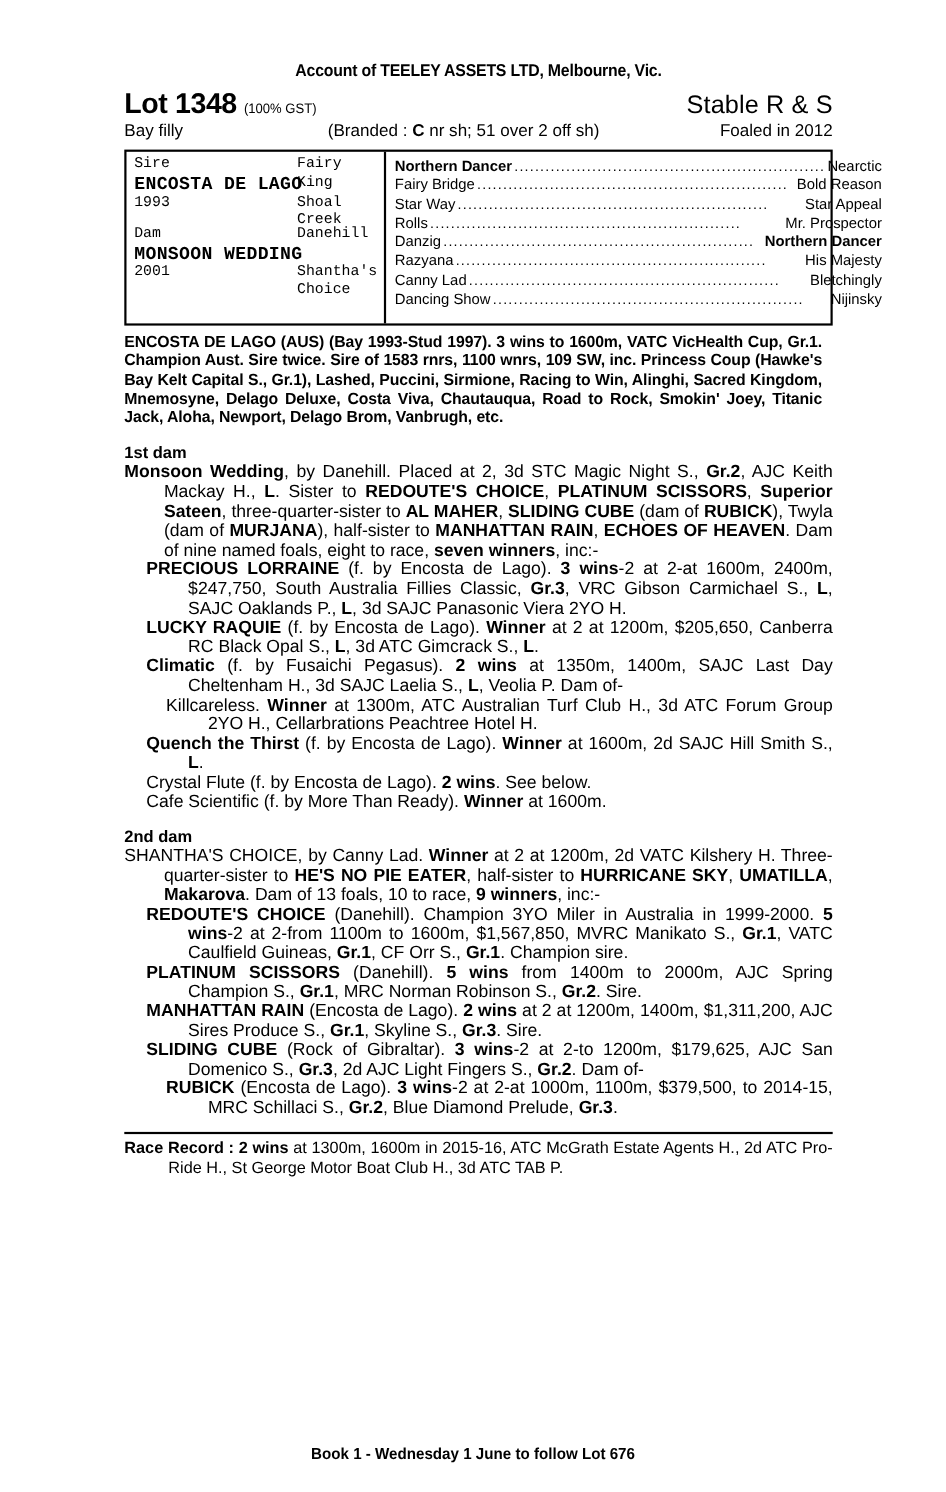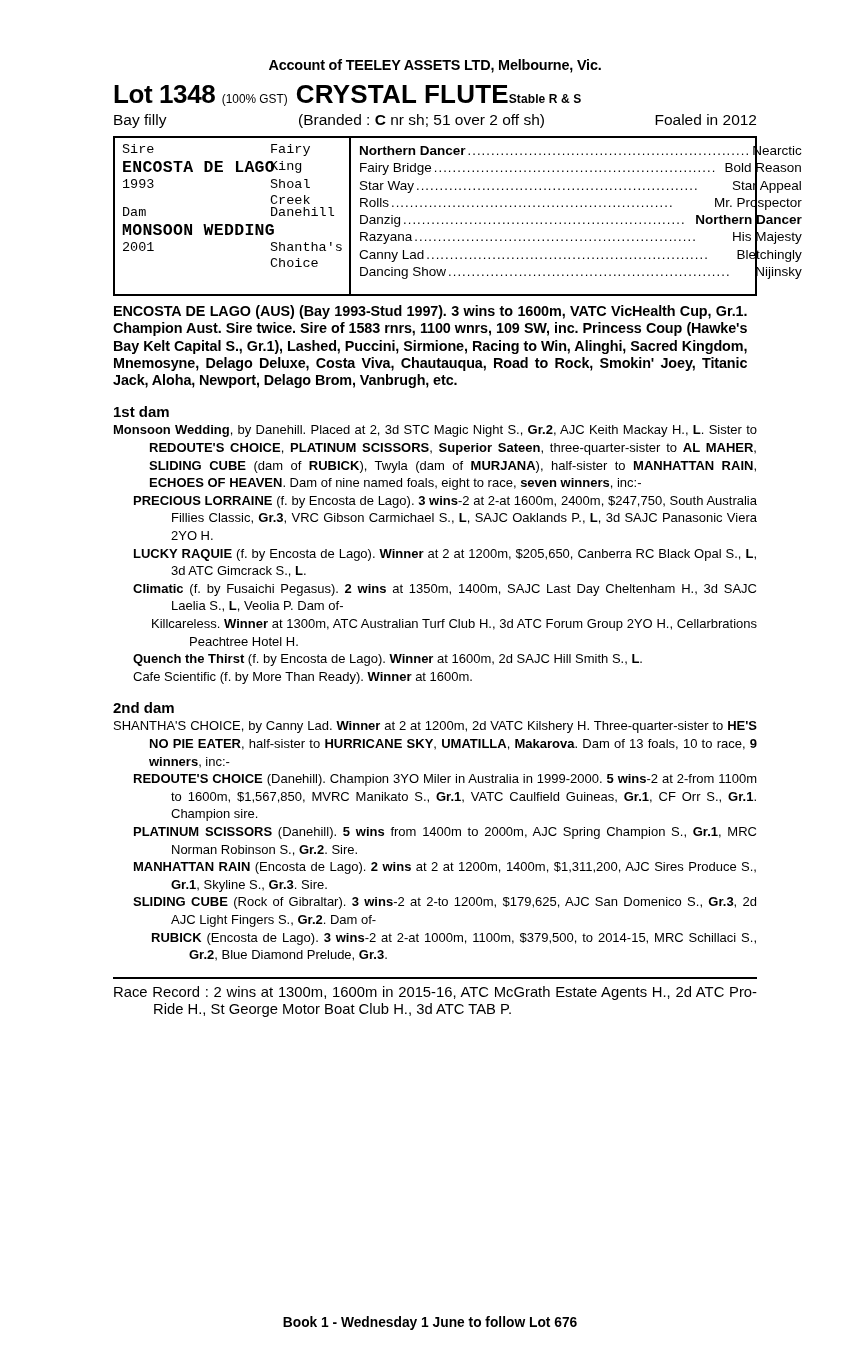--- a/index.html
+++ b/index.html
@@ -36,21 +36,21 @@
     font-weight: bold;
     font-size: 15.5px;
     letter-spacing: -0.2px;
     transform: scaleX(0.93);
     transform-origin: center center;
     margin-bottom: 5px;
   }
   .lot-row {
     display: flex;
     align-items: baseline;
-    justify-content: flex-start;
+    justify-content: space-between;
     margin-bottom: 1px;
   }
   .lot-left {
     display: flex;
     align-items: baseline;
     white-space: nowrap;
   }
   .lot-num {
     font-weight: bold;
     font-size: 26px;
@@ -62,22 +62,22 @@
     margin-left: 5px;
     margin-right: 6px;
     transform: scaleX(0.95);
   }
   .horse-name {
     font-weight: bold;
     font-size: 26px;
     letter-spacing: 0.2px;
   }
   .stable {
-    font-weight: bold;
-    font-size: 12px;
+    font-weight: normal;
+    font-size: 23px;
     letter-spacing: 0.1px;
     white-space: nowrap;
   }
   .sub-row {
     display: flex;
     align-items: center;
     font-size: 15.5px;
     margin-bottom: 7px;
     position: relative;
   }
@@ -158,21 +158,21 @@
   }
 
   
   .dam-head {
     font-weight: bold;
     font-size: 15px;
     margin-top: 14px;
     margin-bottom: 1px;
   }
   .entry {
-    font-size: 13px;
+    font-size: 16px;
     line-height: 17.6px;
     text-align: justify;
     text-justify: inter-word;
   }
   .hang1 { padding-left: 36px; text-indent: -36px; }
   .hang2 { padding-left: 58px; text-indent: -38px; }
   .hang3 { padding-left: 76px; text-indent: -38px; }
   .entry b { font-weight: bold; }
 
   
@@ -181,21 +181,21 @@
     margin-top: 13px;
     margin-bottom: 5px;
   }
   .race-record {
     font-size: 14.8px;
     line-height: 17.6px;
     text-align: justify;
     padding-left: 40px;
     text-indent: -40px;
   }
-  .race-record b { font-weight: normal; }
+  .race-record b { font-weight: bold; }
 
   .footer {
     position: absolute;
     left: 0; right: 0;
     top: 1314px;
     text-align: center;
     font-weight: bold;
     font-size: 14.5px;
     transform: scaleX(0.95);
   }
@@ -205,21 +205,20 @@
 
 <div class="page">
   <div class="inner">
 
     <div class="account-line">Account of TEELEY ASSETS LTD, Melbourne, Vic.</div>
 
     <div class="lot-row">
       <div class="lot-left">
         <span class="lot-num">Lot 1348</span>
         <span class="gst">(100% GST)</span>
-        <span class="horse-name">CRYSTAL FLUTE</span>
       </div>
       <div class="stable">Stable R &amp; S</div>
     </div>
 
     <div class="sub-row">
       <span class="sub-colour">Bay filly</span>
       <span class="sub-brand"><span>(Branded : </span><b>C</b><span> nr sh; 51 over 2 off sh)</span></span>
       <span class="sub-foaled">Foaled in 2012</span>
     </div>
 
@@ -296,20 +295,21 @@
     <div class="sire-para">ENCOSTA DE LAGO (AUS) (Bay 1993-Stud 1997). 3 wins to 1600m, VATC VicHealth Cup, Gr.1. Champion Aust. Sire twice. Sire of 1583 rnrs, 1100 wnrs, 109 SW, inc. Princess Coup (Hawke's Bay Kelt Capital S., Gr.1), Lashed, Puccini, Sirmione, Racing to Win, Alinghi, Sacred Kingdom, Mnemosyne, Delago Deluxe, Costa Viva, Chautauqua, Road to Rock, Smokin' Joey, Titanic Jack, Aloha, Newport, Delago Brom, Vanbrugh, etc.</div>
 
     <div class="dam-head">1st dam</div>
     <div class="entry hang1" id="first-dam-lead"><b>Monsoon Wedding</b>, by Danehill. Placed at 2, 3d STC Magic Night S., <b>Gr.2</b>, AJC Keith Mackay H., <b>L</b>. Sister to <b>REDOUTE'S CHOICE</b>, <b>PLATINUM SCISSORS</b>, <b>Superior Sateen</b>, three-quarter-sister to <b>AL MAHER</b>, <b>SLIDING CUBE</b> (dam of <b>RUBICK</b>), Twyla (dam of <b>MURJANA</b>), half-sister to <b>MANHATTAN RAIN</b>, <b>ECHOES OF HEAVEN</b>. Dam of nine named foals, eight to race, <b>seven winners</b>, inc:-</div>
     <div id="first-dam-progeny">
         <div class="entry hang2"><b>PRECIOUS LORRAINE</b> (f. by Encosta de Lago). <b>3 wins</b>-2 at 2-at 1600m, 2400m, $247,750, South Australia Fillies Classic, <b>Gr.3</b>, VRC Gibson Carmichael S., <b>L</b>, SAJC Oaklands P., <b>L</b>, 3d SAJC Panasonic Viera 2YO H.</div>
         <div class="entry hang2"><b>LUCKY RAQUIE</b> (f. by Encosta de Lago). <b>Winner</b> at 2 at 1200m, $205,650, Canberra RC Black Opal S., <b>L</b>, 3d ATC Gimcrack S., <b>L</b>.</div>
         <div class="entry hang2"><b>Climatic</b> (f. by Fusaichi Pegasus). <b>2 wins</b> at 1350m, 1400m, SAJC Last Day Cheltenham H., 3d SAJC Laelia S., <b>L</b>, Veolia P. Dam of-</div>
         <div class="entry hang3">Killcareless. <b>Winner</b> at 1300m, ATC Australian Turf Club H., 3d ATC Forum Group 2YO H., Cellarbrations Peachtree Hotel H.</div>
         <div class="entry hang2"><b>Quench the Thirst</b> (f. by Encosta de Lago). <b>Winner</b> at 1600m, 2d SAJC Hill Smith S., <b>L</b>.</div>
+        <div class="entry hang2">Crystal Flute (f. by Encosta de Lago). <b>2 wins</b>. See below.</div>
         <div class="entry hang2">Cafe Scientific (f. by More Than Ready). <b>Winner</b> at 1600m.</div>
       </div>
 
     <div class="dam-head">2nd dam</div>
     <div class="entry hang1" id="second-dam-lead">SHANTHA'S CHOICE, by Canny Lad. <b>Winner</b> at 2 at 1200m, 2d VATC Kilshery H. Three-quarter-sister to <b>HE'S NO PIE EATER</b>, half-sister to <b>HURRICANE SKY</b>, <b>UMATILLA</b>, <b>Makarova</b>. Dam of 13 foals, 10 to race, <b>9 winners</b>, inc:-</div>
     <div id="second-dam-progeny">
         <div class="entry hang2"><b>REDOUTE'S CHOICE</b> (Danehill). Champion 3YO Miler in Australia in 1999-2000. <b>5 wins</b>-2 at 2-from 1100m to 1600m, $1,567,850, MVRC Manikato S., <b>Gr.1</b>, VATC Caulfield Guineas, <b>Gr.1</b>, CF Orr S., <b>Gr.1</b>. Champion sire.</div>
         <div class="entry hang2"><b>PLATINUM SCISSORS</b> (Danehill). <b>5 wins</b> from 1400m to 2000m, AJC Spring Champion S., <b>Gr.1</b>, MRC Norman Robinson S., <b>Gr.2</b>. Sire.</div>
         <div class="entry hang2"><b>MANHATTAN RAIN</b> (Encosta de Lago). <b>2 wins</b> at 2 at 1200m, 1400m, $1,311,200, AJC Sires Produce S., <b>Gr.1</b>, Skyline S., <b>Gr.3</b>. Sire.</div>
         <div class="entry hang2"><b>SLIDING CUBE</b> (Rock of Gibraltar). <b>3 wins</b>-2 at 2-to 1200m, $179,625, AJC San Domenico S., <b>Gr.3</b>, 2d AJC Light Fingers S., <b>Gr.2</b>. Dam of-</div>

